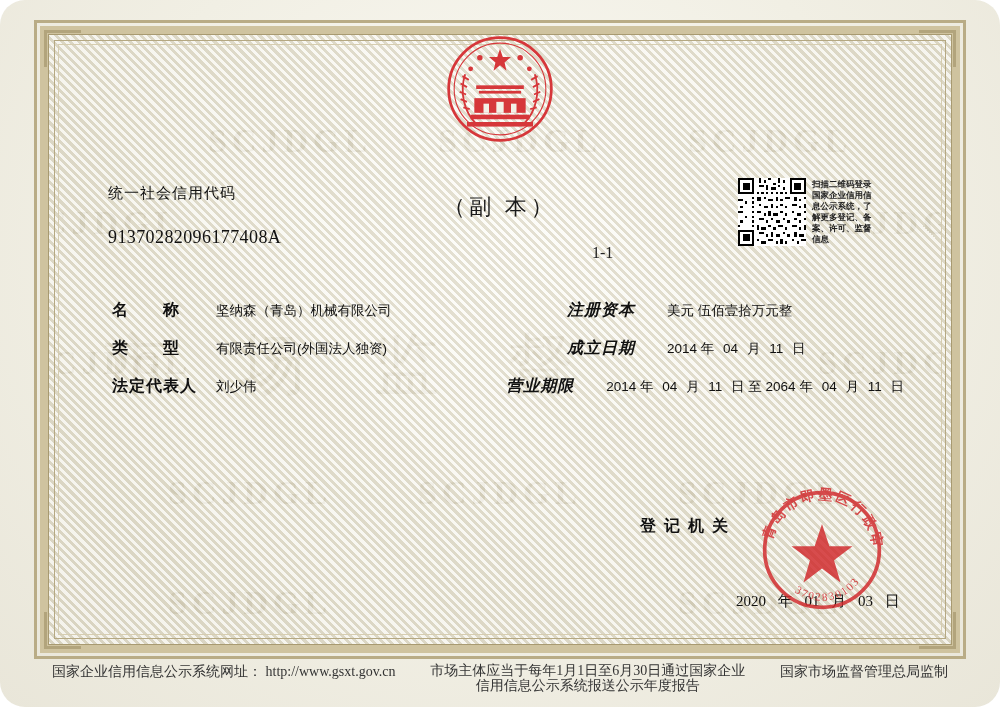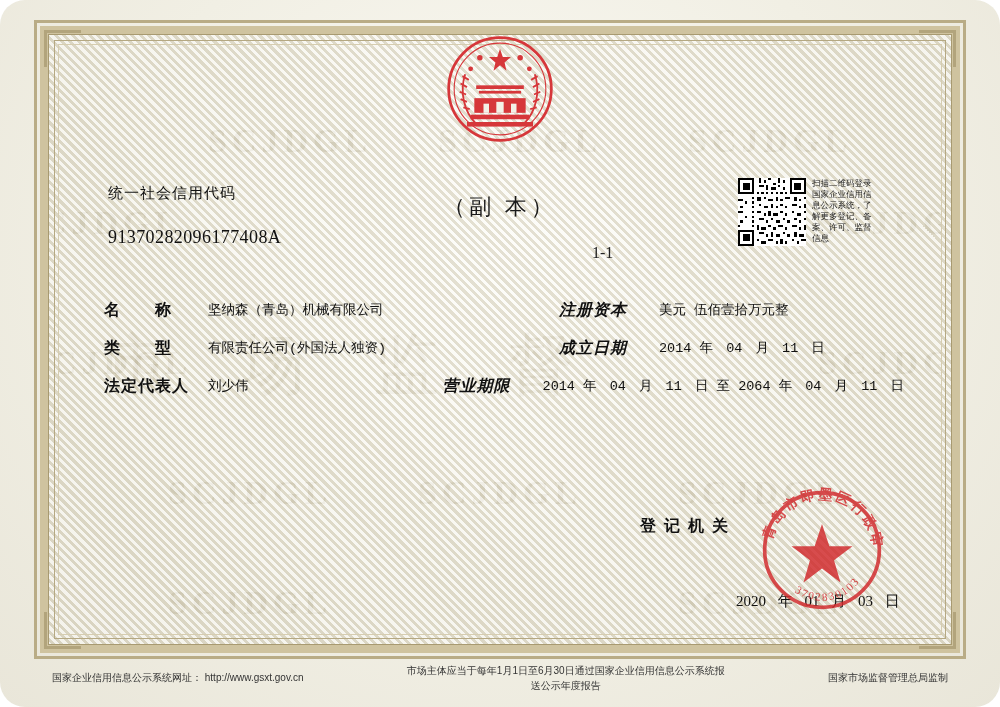--- a/index.html
+++ b/index.html
@@ -155,22 +155,23 @@
     margin-top: 24px;
     letter-spacing: .4px;
   }
 
   
   .qr-wrap {
     position: absolute;
     right: 122px;
     top: 178px;
     display: flex;
-    align-items: flex-start;
+    align-items: center;
     gap: 6px;
+    font-weight: bold;
   }
   .qr {
     width: 68px; height: 68px;
     background:
       conic-gradient(#000 0 0) ,
       #fff;
     position: relative;
   }
   .qr-note {
     font-family: "Liberation Serif", serif;
@@ -183,36 +184,37 @@
   
   .fields {
     position: absolute;
     left: 104px;
     top: 300px;
     width: 800px;
   }
   .row {
     display: flex;
     margin-bottom: 17px;
+    margin-left: 8px;
   }
   .col-left { width: 455px; display: flex; }
   .col-right { flex: 1; display: flex; }
 
   .flabel {
     font-family: "Liberation Serif", serif;
     font-size: 16px;
     font-weight: bold;
     color: #111;
     width: 104px;
     flex: none;
     letter-spacing: 1px;
   }
   .flabel.wide { width: 100px; font-style: italic; }
   .fvalue {
-    font-family: Liberation Mono, monospace;
+    font-family: Liberation Sans, sans-serif;
     font-size: 13.5px;
     color: #111;
     line-height: 17px;
     padding-top: 2px;
   }
   .fvalue.small { font-size: 12.5px; line-height: 16px; }
 
   .datebits { white-space: nowrap; }
   .datebits .num { margin: 0 5px; }
 
@@ -248,23 +250,23 @@
     opacity: .82;
   }
 
   
   .footer {
     position: absolute;
     left: 52px; right: 52px;
     bottom: 14px;
     display: flex;
     justify-content: space-between;
-    align-items: center;
-    font-family: Liberation Sans, sans-serif;
-    font-size: 10px;
+    align-items: flex-start;
+    font-family: Liberation Serif, serif;
+    font-size: 14px;
     color: #333;
   }
   .footer .mid {
     text-align: center;
     line-height: 15px;
   }
   .footer a { color: #333; text-decoration: none; }
   .footer .left { white-space: nowrap; }
   .footer .right { white-space: nowrap; }
 </style>

